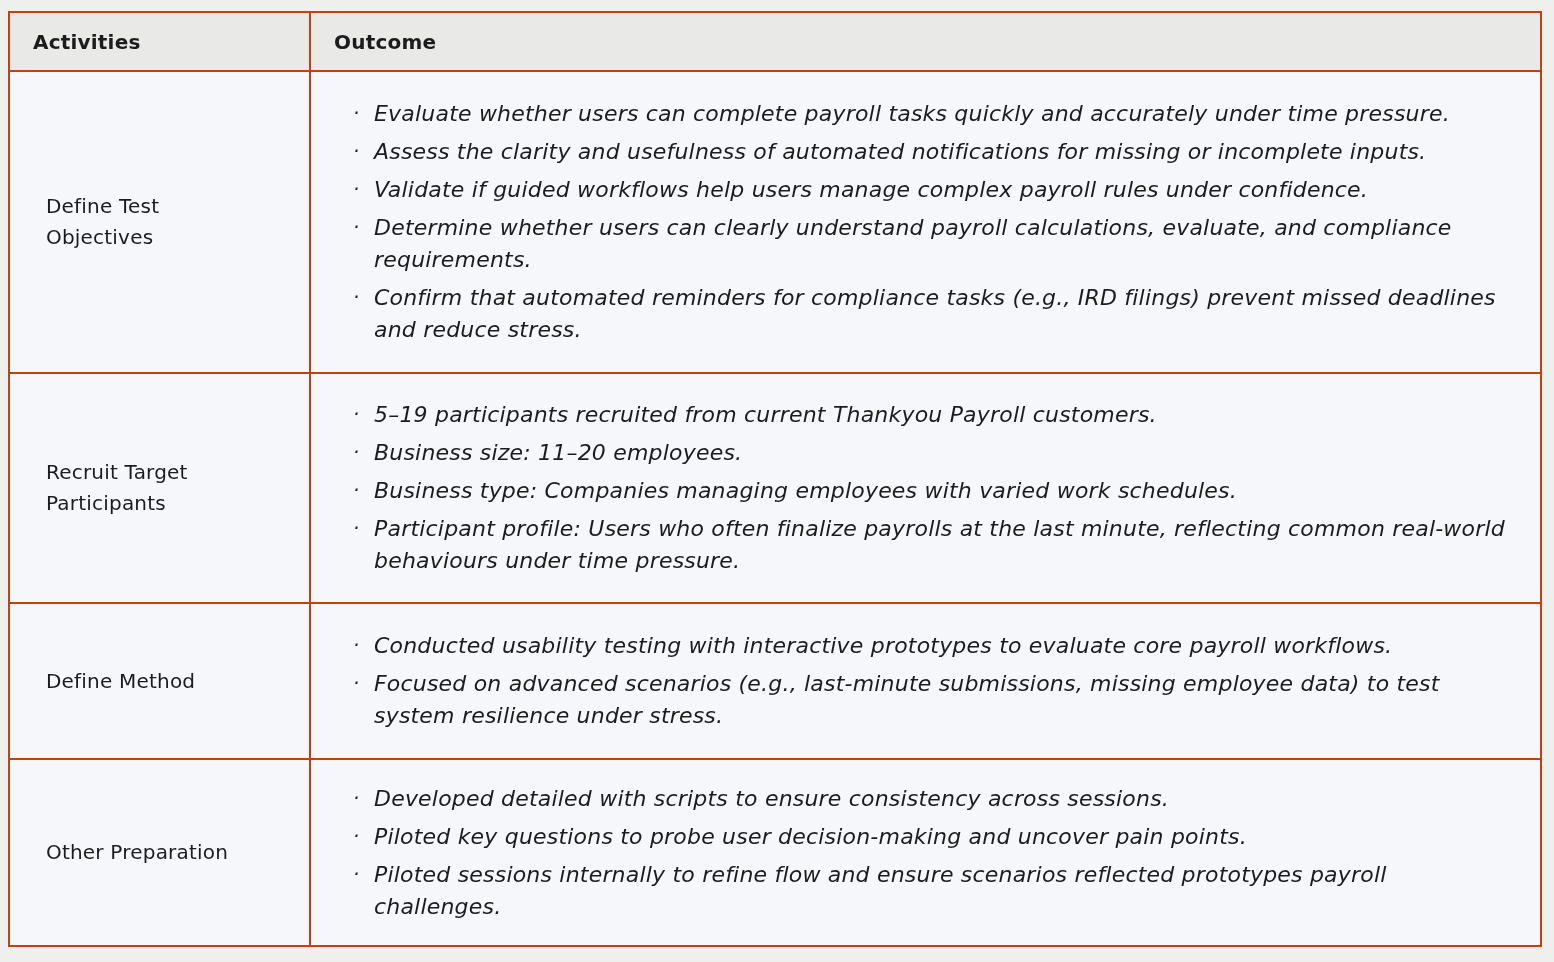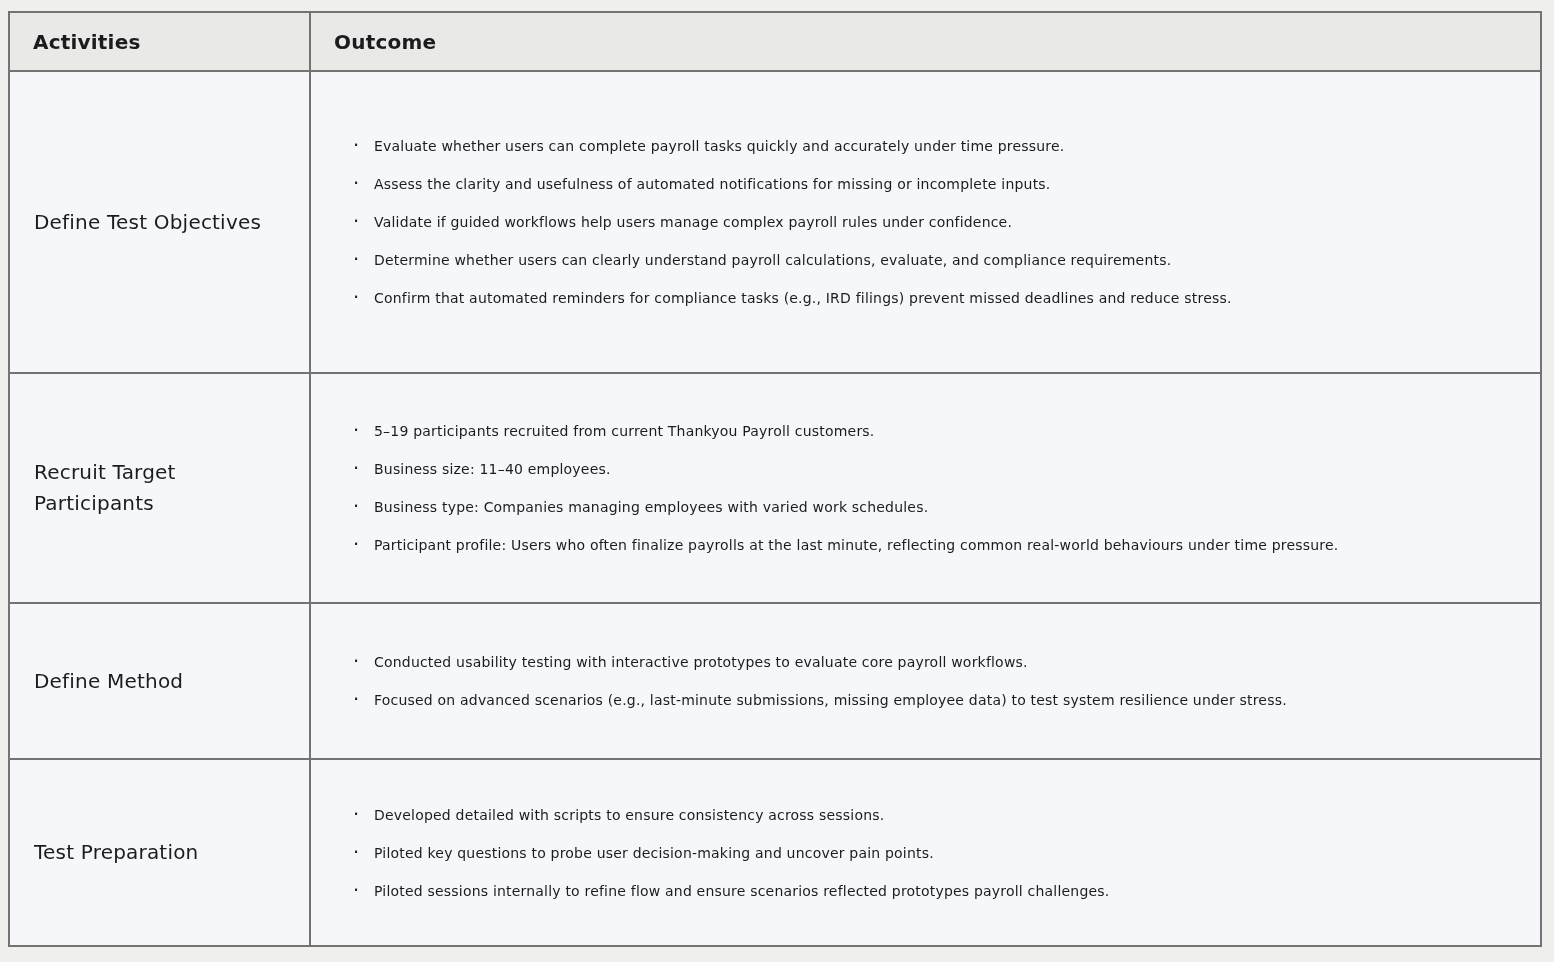--- a/index.html
+++ b/index.html
@@ -19,57 +19,58 @@
     position: absolute;
     left: 8px;
     top: 11px;
     width: 1532px;
     border-collapse: collapse;
     table-layout: fixed;
   }
   col.col-activities { width: 301px; }
   col.col-outcome { width: 1231px; }
   th, td {
-    border: 2px solid #737373;
+    border: 2px solid #c2410c;
     vertical-align: middle;
   }
   th {
     background: #e9e9e8;
     height: 57px;
     text-align: left;
     padding: 0 23px;
     font-size: 20px;
     font-weight: bold;
     letter-spacing: 0.2px;
   }
   td {
     background: #f6f7fa;
   }
   td.activity-cell {
-    padding: 0 24px;
+    padding: 0 36px;
     font-size: 20px;
     line-height: 31px;
     letter-spacing: 0.2px;
   }
   td.outcome-cell {
     padding: 12px 16px 12px 36px;
   }
   ul.outcome-list {
     list-style: none;
     margin: 0;
     padding: 0;
     max-width: 1165px;
   }
   ul.outcome-list li {
     position: relative;
     padding-left: 27px;
-    font-size: 14px;
+    font-size: 22px;
     line-height: 32px;
     letter-spacing: 0.2px;
     margin: 6px 0;
+    font-style: italic;
   }
   .bullet-dot {
     position: absolute;
     left: 6px;
     top: 0;
     line-height: 32px;
     font-size: 19.5px;
   }
   .bullet-dot::before { content: "\00B7"; }
   tr.row-0 { height: 302px; }
@@ -108,42 +109,42 @@
       </td>
     </tr>
 
     <tr class="row-1">
       <td class="activity-cell">
         <span>Recruit Target Participants</span>
       </td>
       <td class="outcome-cell">
         <ul class="outcome-list">
           <li><span class="bullet-dot"></span><span>5–19 participants recruited from current Thankyou Payroll customers.</span></li>
-          <li><span class="bullet-dot"></span><span>Business size: 11–40 employees.</span></li>
+          <li><span class="bullet-dot"></span><span>Business size: 11–20 employees.</span></li>
           <li><span class="bullet-dot"></span><span>Business type: Companies managing employees with varied work schedules.</span></li>
           <li><span class="bullet-dot"></span><span>Participant profile: Users who often finalize payrolls at the last minute, reflecting common real-world behaviours under time pressure.</span></li>
         </ul>
       </td>
     </tr>
 
     <tr class="row-2">
       <td class="activity-cell">
         <span>Define Method</span>
       </td>
       <td class="outcome-cell">
         <ul class="outcome-list">
           <li><span class="bullet-dot"></span><span>Conducted usability testing with interactive prototypes to evaluate core payroll workflows.</span></li>
           <li><span class="bullet-dot"></span><span>Focused on advanced scenarios (e.g., last-minute submissions, missing employee data) to test system resilience under stress.</span></li>
         </ul>
       </td>
     </tr>
 
     <tr class="row-3">
       <td class="activity-cell">
-        <span>Test Preparation</span>
+        <span>Other Preparation</span>
       </td>
       <td class="outcome-cell">
         <ul class="outcome-list">
           <li><span class="bullet-dot"></span><span>Developed detailed with scripts to ensure consistency across sessions.</span></li>
           <li><span class="bullet-dot"></span><span>Piloted key questions to probe user decision-making and uncover pain points.</span></li>
           <li><span class="bullet-dot"></span><span>Piloted sessions internally to refine flow and ensure scenarios reflected prototypes payroll challenges.</span></li>
         </ul>
       </td>
     </tr>
 

